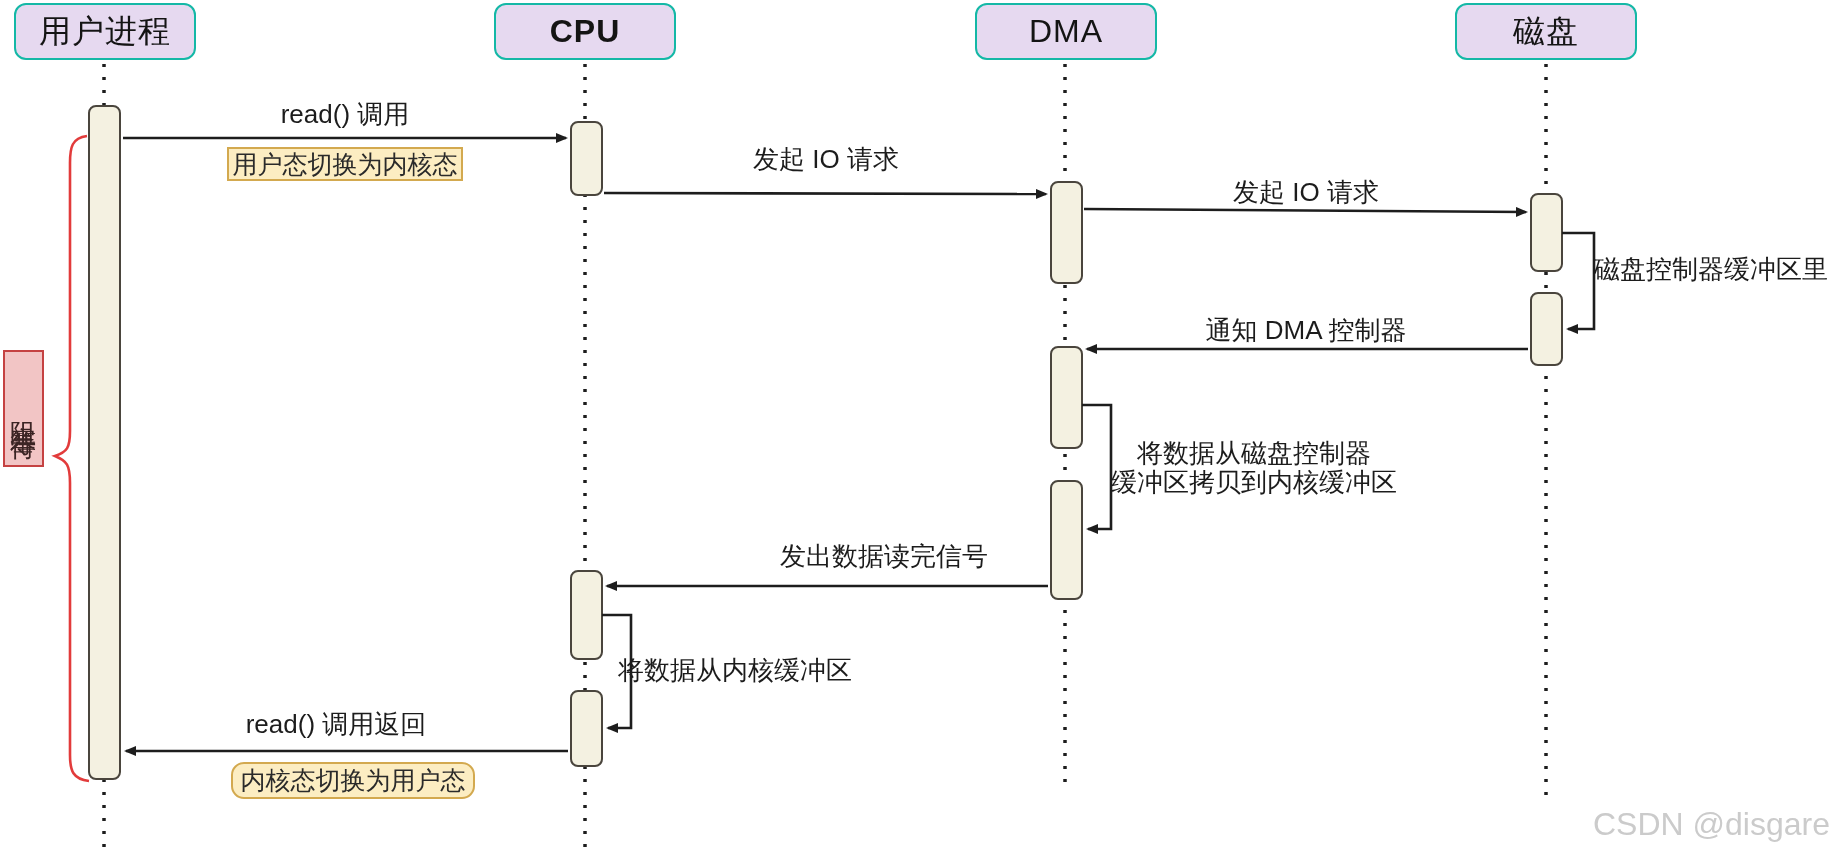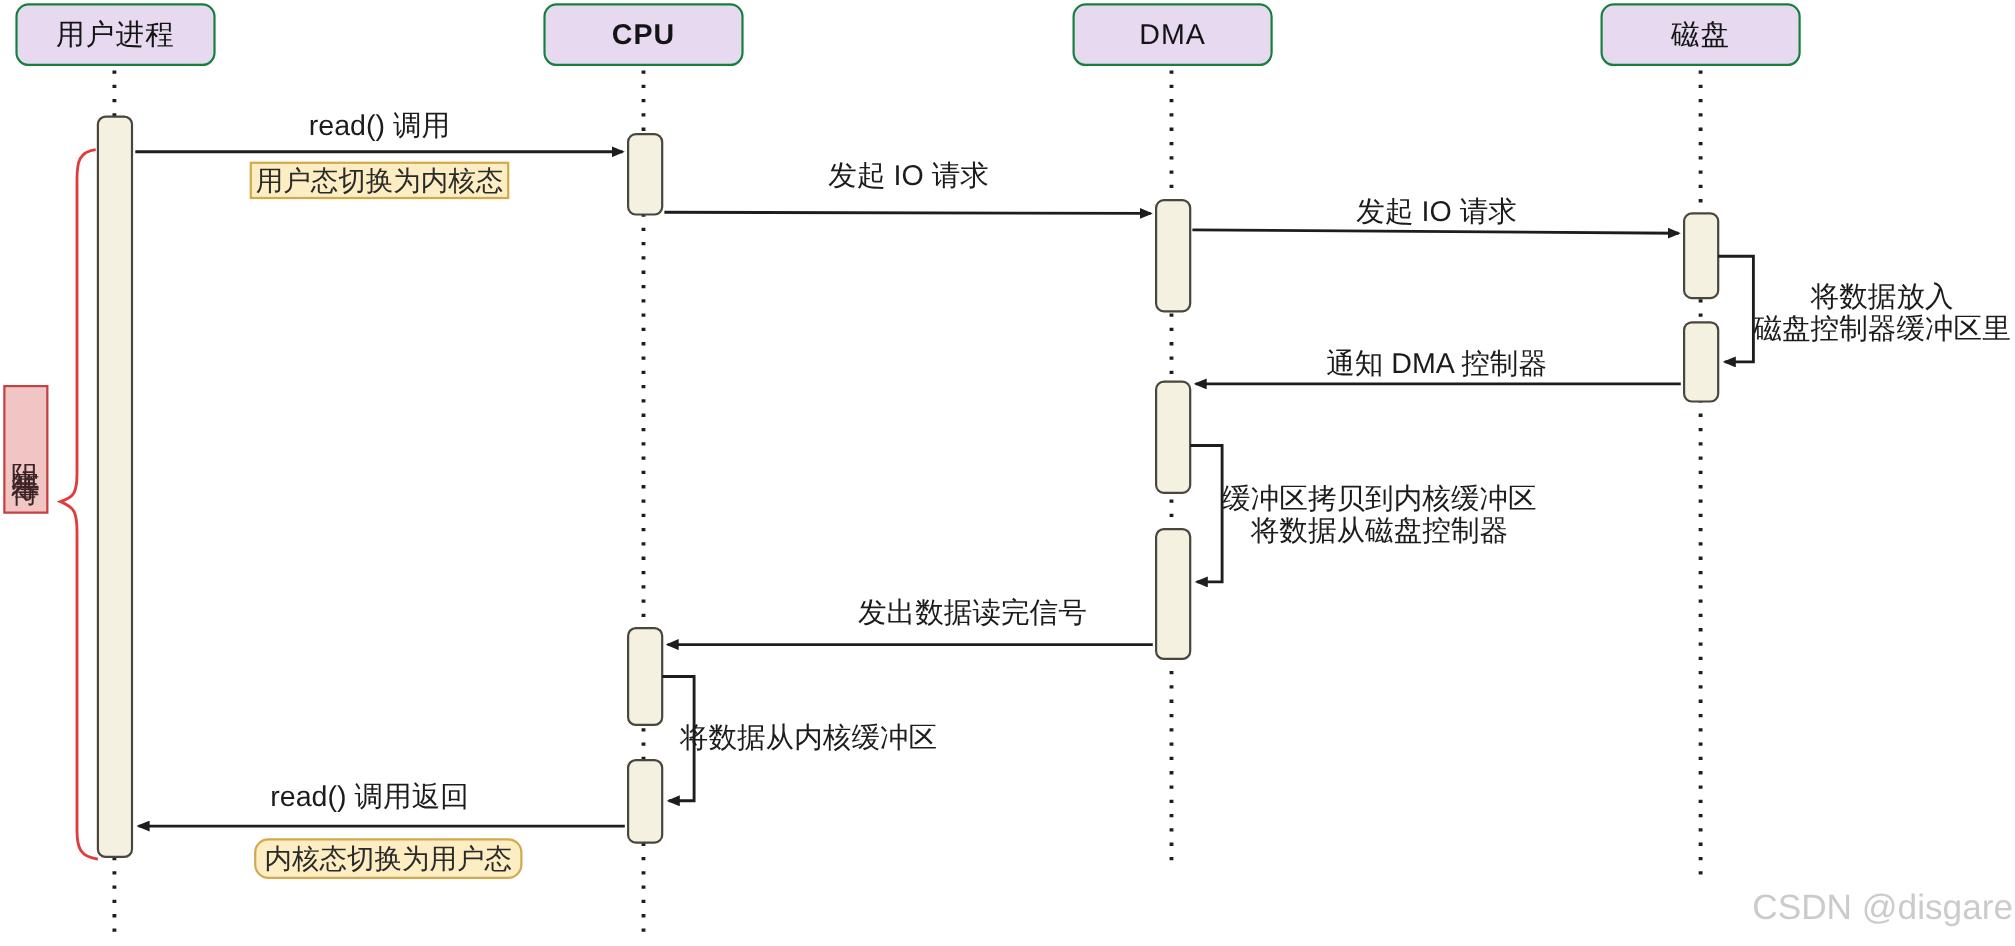--- a/index.html
+++ b/index.html
@@ -5,23 +5,23 @@
   html,body{margin:0;padding:0;background:#ffffff;}
   #stage{
     position:relative;width:1832px;height:860px;background:#fff;overflow:hidden;
     font-family:"Liberation Sans","DejaVu Sans",sans-serif;color:#1c1c1c;
   }
   svg.layer{position:absolute;left:0;top:0;width:1832px;height:860px;}
   #lifelines{z-index:1;}
   #connectors{z-index:3;}
   .actor{
     position:absolute;z-index:4;height:57px;box-sizing:border-box;
-    background:#e6d9f0;border:2px solid #15803d;border-radius:12px;
+    background:#e6d9f0;border:2px solid #14b8a6;border-radius:12px;
     display:flex;align-items:center;justify-content:center;
-    font-size:26px;color:#141414;letter-spacing:1px;
+    font-size:32px;color:#141414;letter-spacing:1px;
   }
   .bar{
     position:absolute;z-index:2;box-sizing:border-box;width:33px;
     background:#f4f1e1;border:2px solid #4a453d;border-radius:8px;
   }
   .msg-label{
     position:absolute;z-index:4;white-space:nowrap;font-size:26px;color:#1c1c1c;
     transform:translateX(-50%);text-align:center;line-height:29px;
   }
   .note{
@@ -93,27 +93,26 @@
     <span>DMA</span>
   </div>
   <div class="actor" style="left:1455px;top:3px;width:182px;">
     <span>磁盘</span>
   </div>
 
   <div class="msg-label" style="left:345px;top:100px;">read() 调用</div>
   <div class="msg-label" style="left:826px;top:145px;">发起 IO 请求</div>
   <div class="msg-label" style="left:1306px;top:178px;">发起 IO 请求</div>
   <div class="msg-label" style="left:1711px;top:255px;">
-    <div>将数据放入</div>
     <div>磁盘控制器缓冲区里</div>
   </div>
   <div class="msg-label" style="left:1306px;top:316px;">通知 DMA 控制器</div>
   <div class="msg-label" style="left:1254px;top:439px;">
+    <div>将数据从磁盘控制器</div>
     <div>缓冲区拷贝到内核缓冲区</div>
-    <div>将数据从磁盘控制器</div>
   </div>
   <div class="msg-label" style="left:884px;top:542px;">发出数据读完信号</div>
   <div class="msg-label" style="left:735px;top:656px;">
     <div>将数据从内核缓冲区</div>
   </div>
   <div class="msg-label" style="left:336px;top:710px;">read() 调用返回</div>
 
   <div class="note" style="left:227px;top:147px;width:236px;height:34px;">用户态切换为内核态</div>
   <div class="note" style="left:231px;top:762px;width:244px;height:37px;border-radius:13px;">内核态切换为用户态</div>
 

